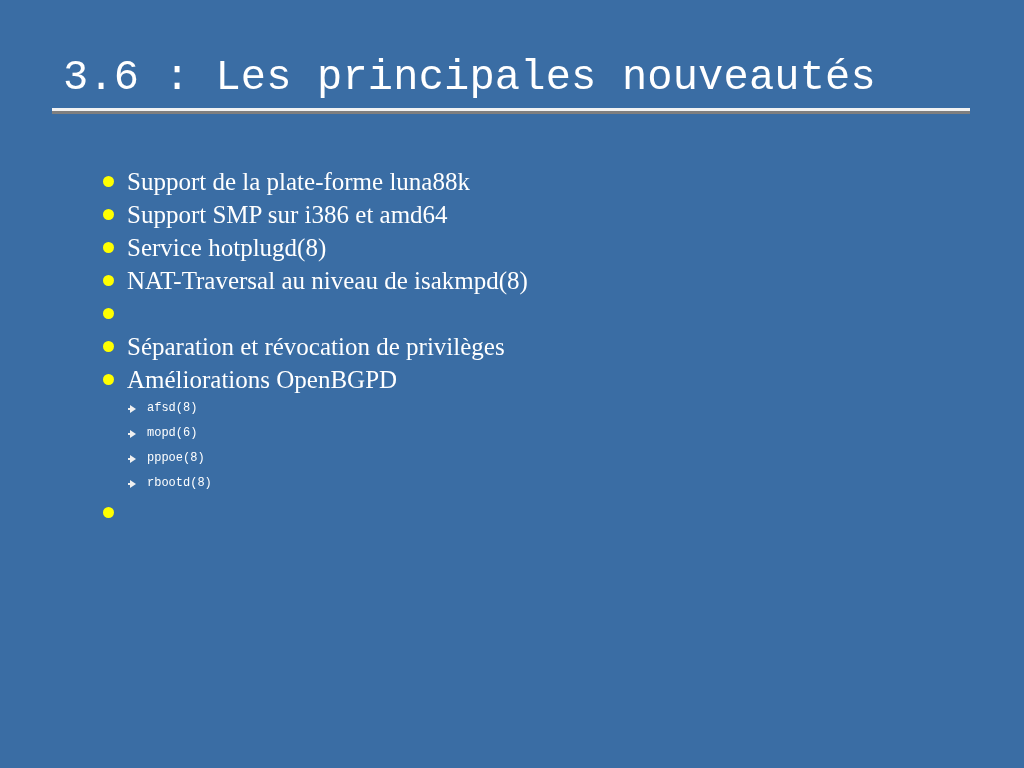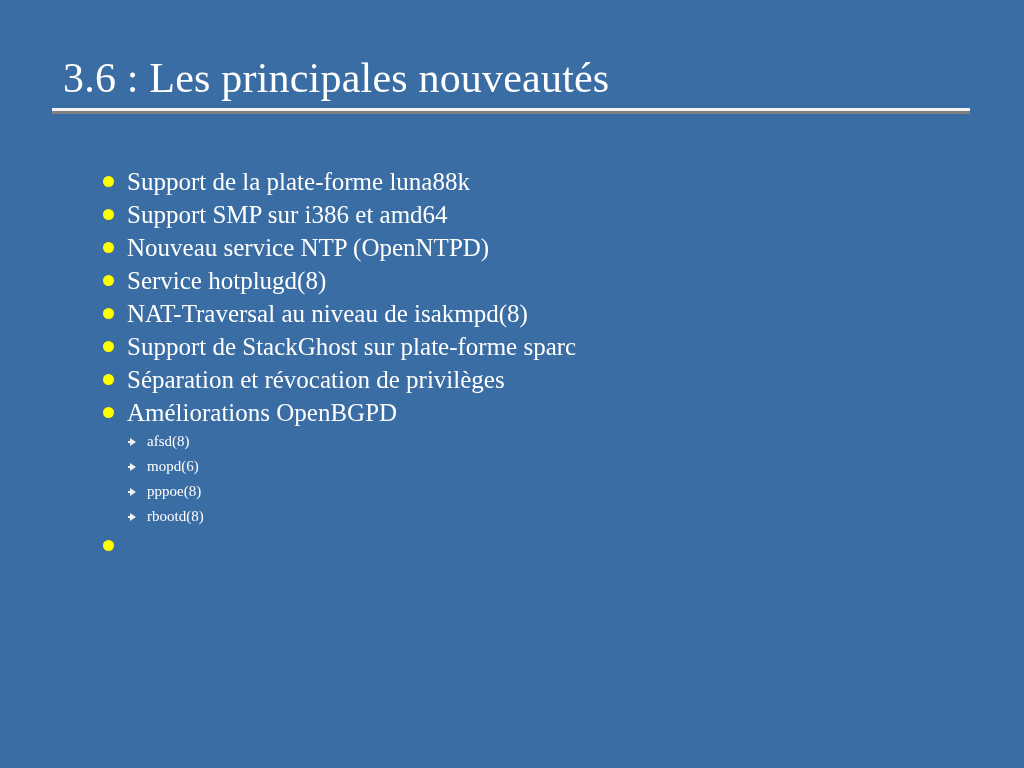--- a/index.html
+++ b/index.html
@@ -23,21 +23,21 @@
   }
 
   
   #title-block {
     position: absolute;
     left: 52px;
     top: 52px;
     width: 920px;
   }
   #slide-title {
-    font-family: Liberation Serif, serif;
+    font-family: Liberation Mono, monospace;
     font-size: 42px;
     line-height: 52px;
     color: #ffffff;
     white-space: nowrap;
     padding-left: 11px;
     letter-spacing: 0.2px;
   }
   #title-rule {
     position: absolute;
     left: 0px;
@@ -113,22 +113,22 @@
   }
   .subbullet-marker .stem {
     position: absolute;
     left: 0px;
     top: 12px;
     width: 3px;
     height: 2px;
     background: #f0f0f0;
   }
   .subbullet-text {
-    font-family: Liberation Serif, serif;
-    font-size: 15px;
+    font-family: Liberation Mono, monospace;
+    font-size: 12px;
     line-height: 25px;
     color: #ffffff;
     white-space: nowrap;
   }
 </style>
 </head>
 <body>
 
 <div id="slide">
 
@@ -147,39 +147,32 @@
       <div class="bullet-row">
         <div class="bullet-marker">
           <div class="dot"></div>
         </div>
         <div class="bullet-text">Support SMP sur i386 et amd64</div>
       </div>
       <div class="bullet-row">
         <div class="bullet-marker">
           <div class="dot"></div>
         </div>
-        <div class="bullet-text">Nouveau service NTP (OpenNTPD)</div>
-      </div>
-      <div class="bullet-row">
-        <div class="bullet-marker">
-          <div class="dot"></div>
-        </div>
         <div class="bullet-text">Service hotplugd(8)</div>
       </div>
       <div class="bullet-row">
         <div class="bullet-marker">
           <div class="dot"></div>
         </div>
         <div class="bullet-text">NAT-Traversal au niveau de isakmpd(8)</div>
       </div>
       <div class="bullet-row">
         <div class="bullet-marker">
           <div class="dot"></div>
         </div>
-        <div class="bullet-text">Support de StackGhost sur plate-forme sparc</div>
       </div>
       <div class="bullet-row">
         <div class="bullet-marker">
           <div class="dot"></div>
         </div>
         <div class="bullet-text">Séparation et révocation de privilèges</div>
       </div>
       <div class="bullet-row">
         <div class="bullet-marker">
           <div class="dot"></div>

